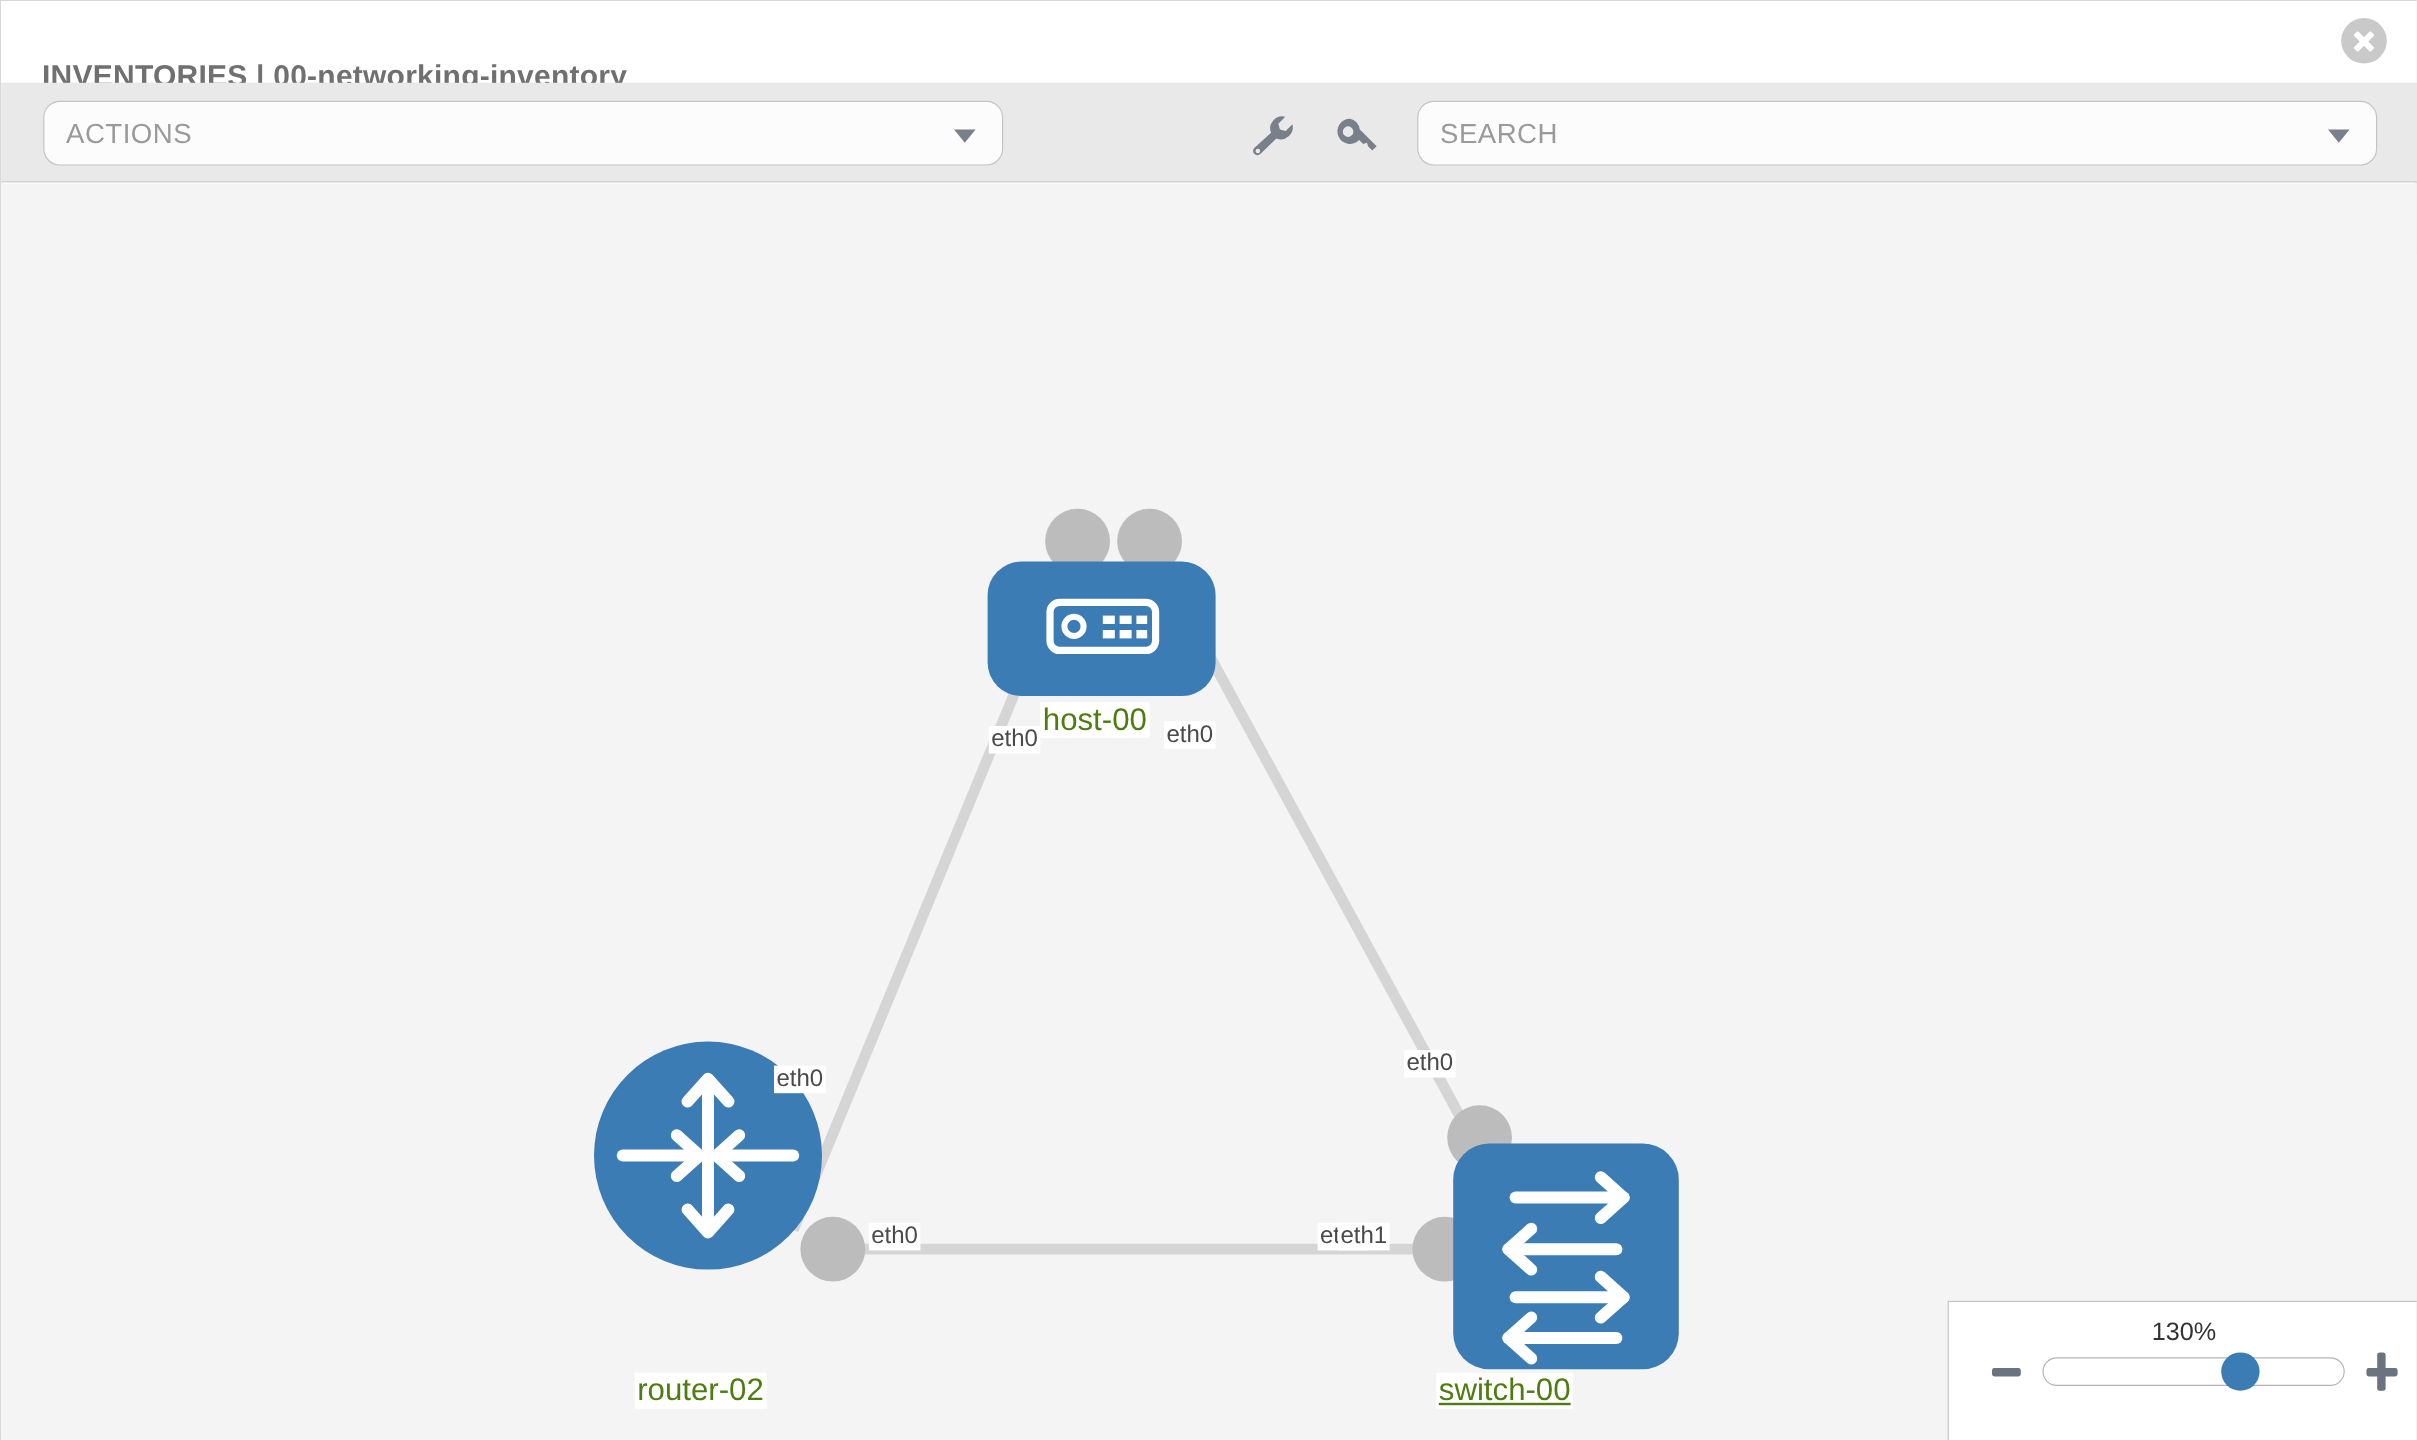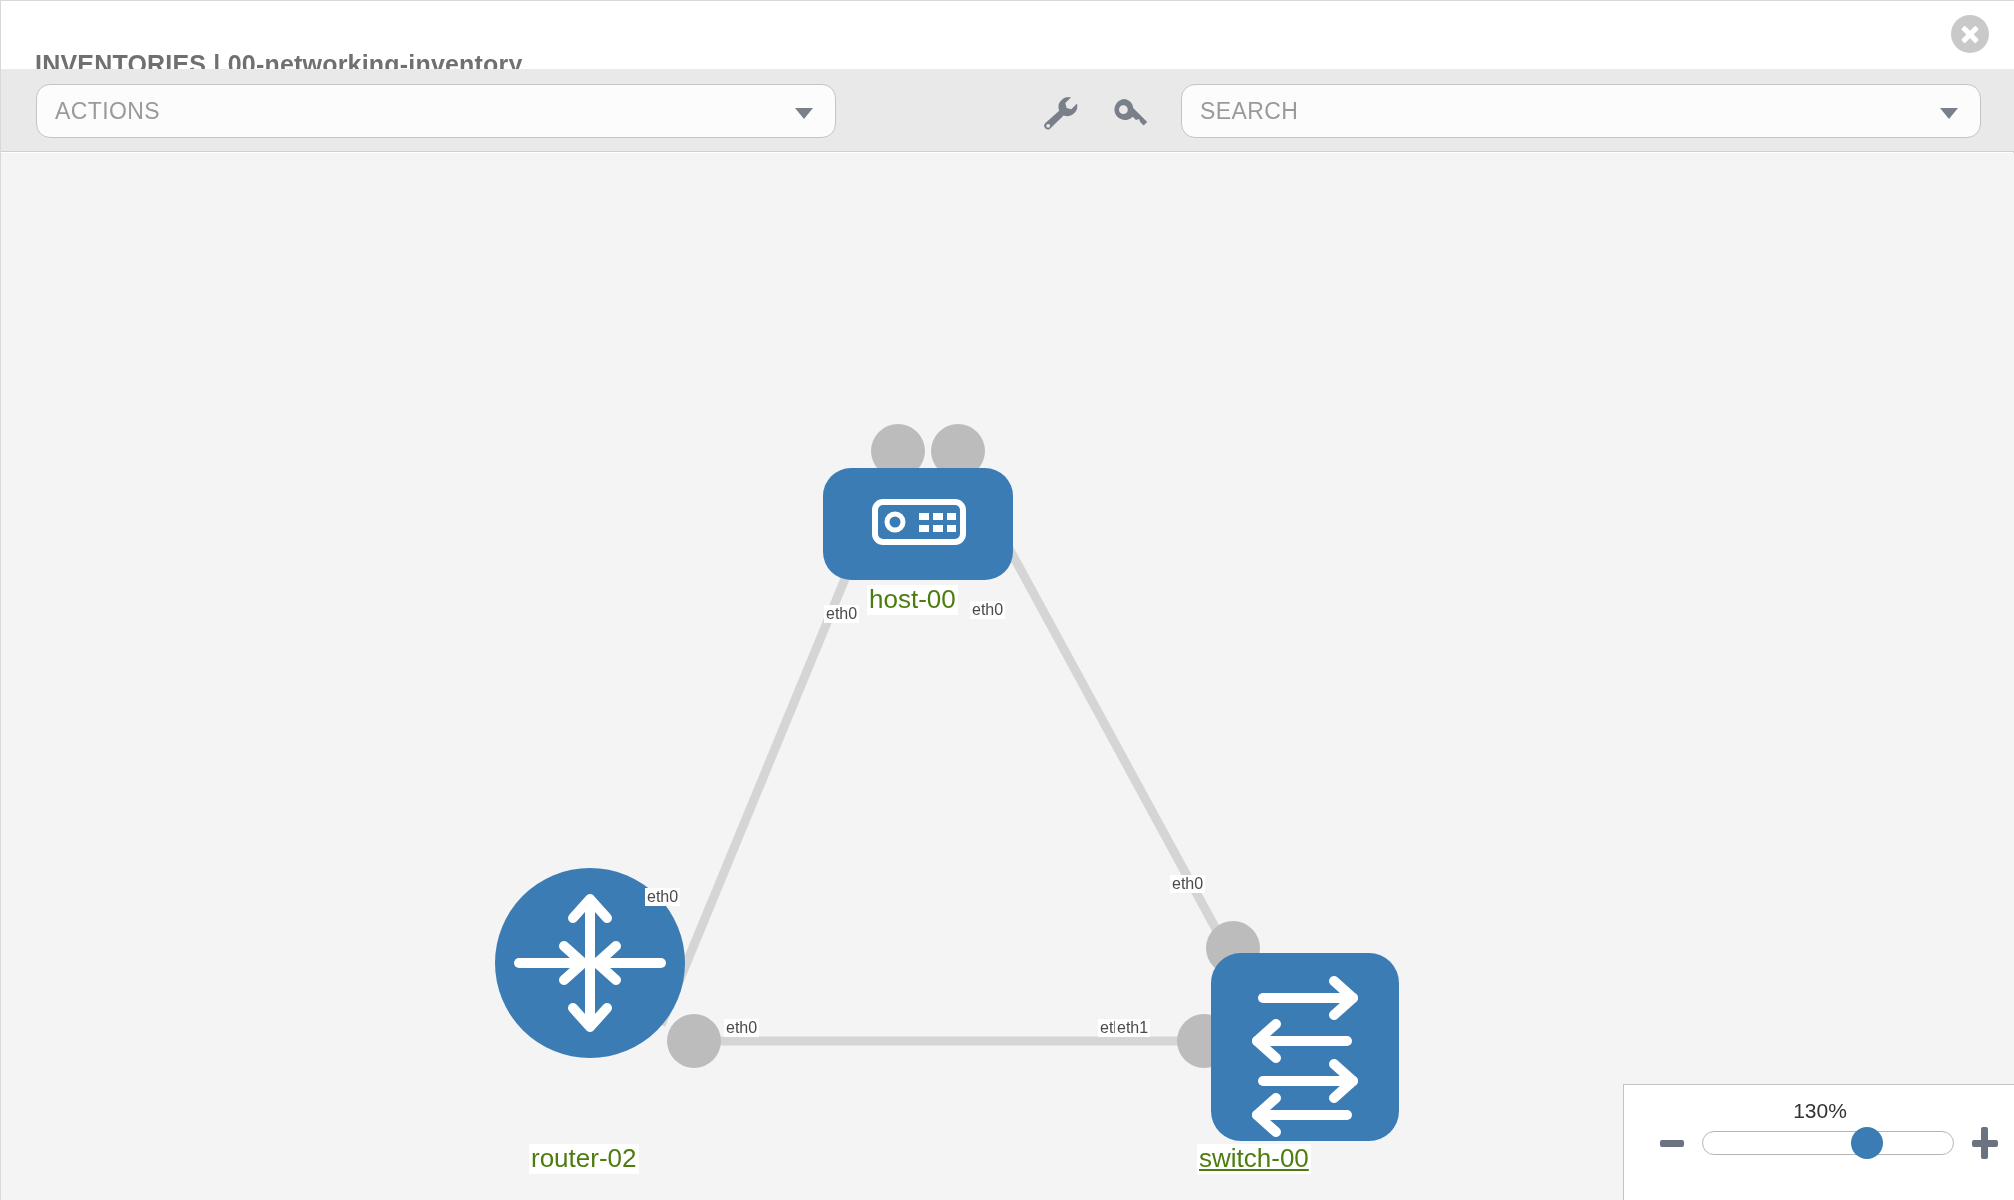--- a/index.html
+++ b/index.html
@@ -133,21 +133,21 @@
     position: absolute;
     font-size: 26px;
     color: #4d7c0f;
     background: #ffffff;
     white-space: nowrap;
     padding: 0 2px;
     line-height: 1.15;
   }
   .iface-label {
     position: absolute;
-    font-size: 16px;
+    font-size: 20px;
     color: #4a4a4a;
     background: #ffffff;
     white-space: nowrap;
     padding: 0 2px;
     line-height: 1.15;
     text-align: center;
   }
 
   
   .zoom-panel {

